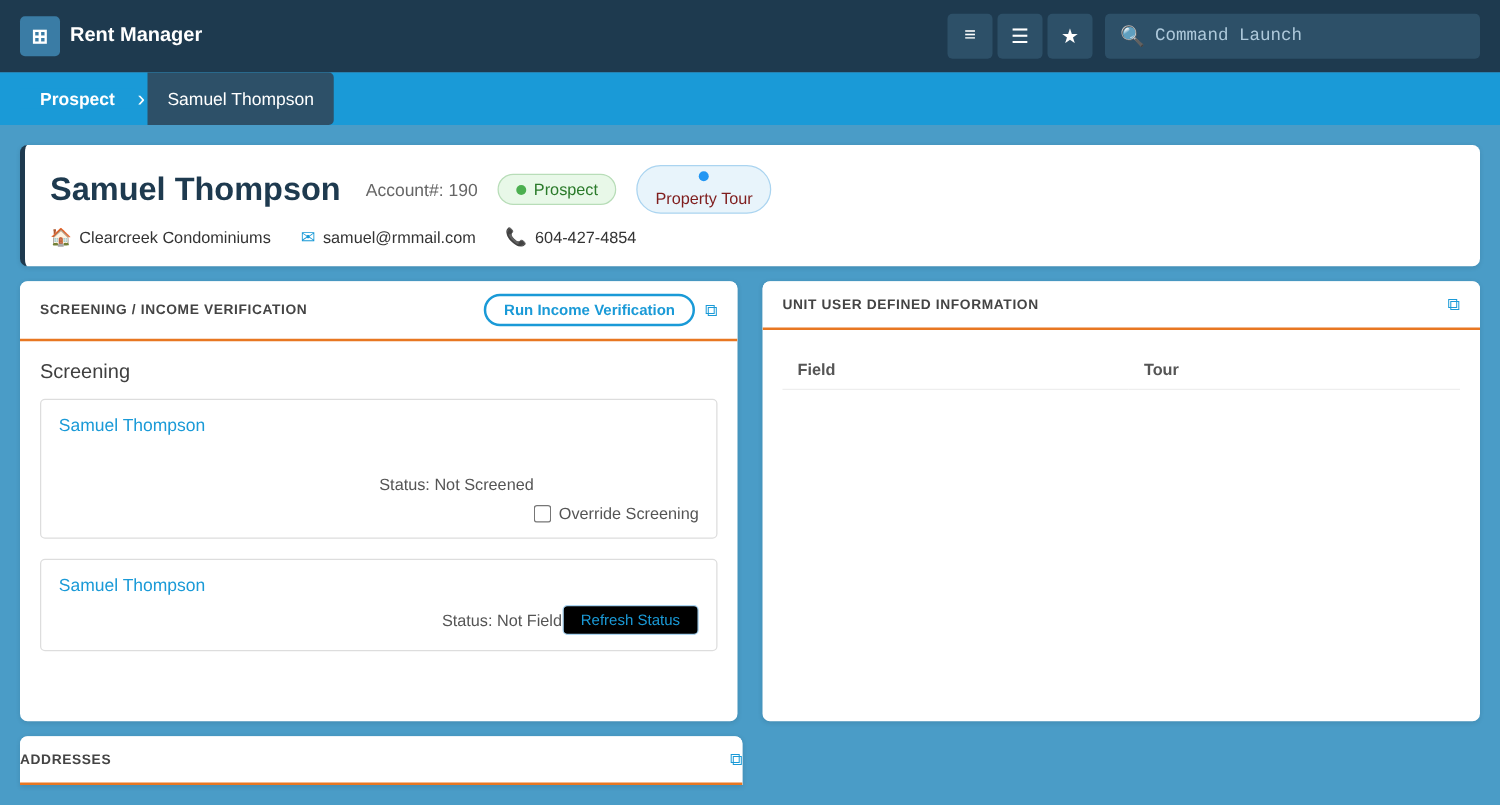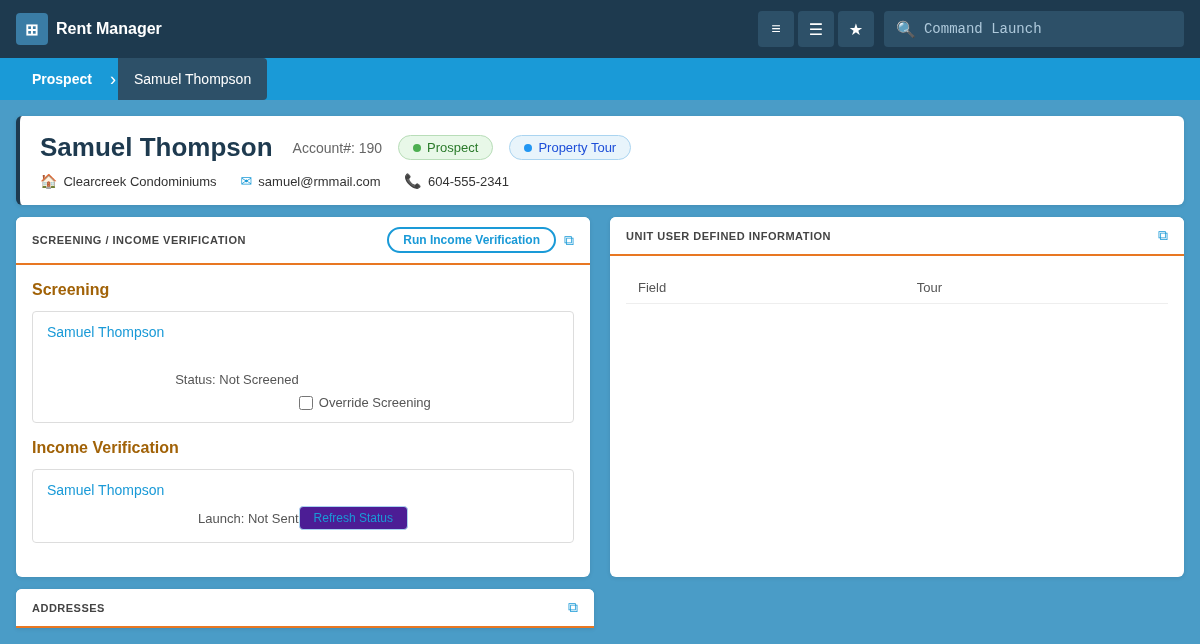--- a/index.html
+++ b/index.html
@@ -162,22 +162,23 @@
       font-size: 13px;
       font-weight: 500;
     }
     .badge-prospect {
       background: #e8f8e8;
       color: #2a7a2a;
       border: 1px solid #b8ddb8;
     }
     .badge-tour {
       background: #e8f4fb;
-      color: #1d4ed8;
+      color: #7f1d1d;
       border: 1px solid #aad4f0;
+      flex-direction: column;
     }
     .badge-dot {
       width: 8px;
       height: 8px;
       border-radius: 50%;
     }
     .dot-green { background: #4caf50; }
     .dot-blue { background: #2196f3; }
 
     .profile-contact {
@@ -250,99 +251,99 @@
       font-size: 14px;
       cursor: pointer;
     }
 
     .panel-body {
       padding: 16px;
       flex: 1;
     }
     .section-title {
       font-size: 16px;
-      font-weight: 700;
-      color: #a16207;
+      font-weight: 400;
+      color: #404040;
       margin-bottom: 12px;
     }
 
     
     .screening-box {
       border: 1px solid #ddd;
       border-radius: 4px;
       padding: 12px 14px;
       margin-bottom: 16px;
     }
     .screening-name {
       color: #1a9ad7;
       font-size: 14px;
       font-weight: 500;
       margin-bottom: 8px;
       cursor: pointer;
     }
     .screening-status-row {
       display: flex;
       align-items: center;
-      justify-content: center;
+      justify-content: flex-end;
     }
     .screening-status {
       font-size: 13px;
       color: #555;
     }
     .checkbox-area {
       display: flex;
       align-items: center;
       gap: 6px;
       font-size: 13px;
       color: #555;
       margin-top: 47px;
     }
     .checkbox-area input[type="checkbox"] {
       width: 14px;
       height: 14px;
     }
 
     .btn-refresh {
-      background: #4c1d95;
+      background: #000000;
       border: 1px solid #aad4f0;
       border-radius: 4px;
       padding: 4px 14px;
       font-size: 12px;
       color: #1a9ad7;
       cursor: pointer;
     }
 
     
     .uudi-table {
       width: 100%;
       border-collapse: collapse;
     }
     .uudi-table th {
       text-align: left;
       font-size: 13px;
       color: #555;
-      font-weight: 400;
+      font-weight: 700;
       padding: 8px 12px;
       border-bottom: 1px solid #eee;
     }
 
     
     .bottom-grid {
       display: grid;
       grid-template-columns: 1fr 1fr;
       gap: 12px;
     }
     .bottom-panel {
       background: white;
       border-radius: 6px 6px 0 0;
       box-shadow: 0 1px 4px rgba(0,0,0,0.1);
       overflow: hidden;
     }
     .bottom-panel-header {
-      padding: 10px 16px;
+      padding: 10px 0;
       border-bottom: 2px solid #e87722;
       display: flex;
       align-items: center;
       justify-content: space-between;
       background: white;
     }
     .bottom-panel-title {
       font-size: 11px;
       font-weight: 700;
       color: #444;
@@ -407,21 +408,21 @@
       <div class="contact-item">
         <span class="contact-icon">🏠</span>
         <span>Clearcreek Condominiums</span>
       </div>
       <div class="contact-item">
         <span class="contact-icon">✉</span>
         <span>samuel@rmmail.com</span>
       </div>
       <div class="contact-item">
         <span class="contact-icon">📞</span>
-        <span>604-555-2341</span>
+        <span>604-427-4854</span>
       </div>
     </div>
   </div>
 
   <div class="content-grid">
 
     <div class="panel-card">
       <div class="panel-header">
         <span class="panel-header-title">SCREENING / INCOME VERIFICATION</span>
         <div class="panel-header-actions">
@@ -436,25 +437,24 @@
           <div class="screening-name">Samuel Thompson</div>
           <div class="screening-status-row">
             <span class="screening-status">Status: Not Screened</span>
             <label class="checkbox-area">
               <input type="checkbox" style="">
               <span>Override Screening</span>
             </label>
           </div>
         </div>
 
-        <div class="section-title">Income Verification</div>
         <div class="screening-box">
           <div class="screening-name">Samuel Thompson</div>
           <div class="screening-status-row">
-            <span class="screening-status">Launch: Not Sent</span>
+            <span class="screening-status">Status: Not Field</span>
             <button class="btn-refresh">Refresh Status</button>
           </div>
         </div>
 
       </div>
     </div>
 
     <div class="panel-card">
       <div class="panel-header">
         <span class="panel-header-title">UNIT USER DEFINED INFORMATION</span>

